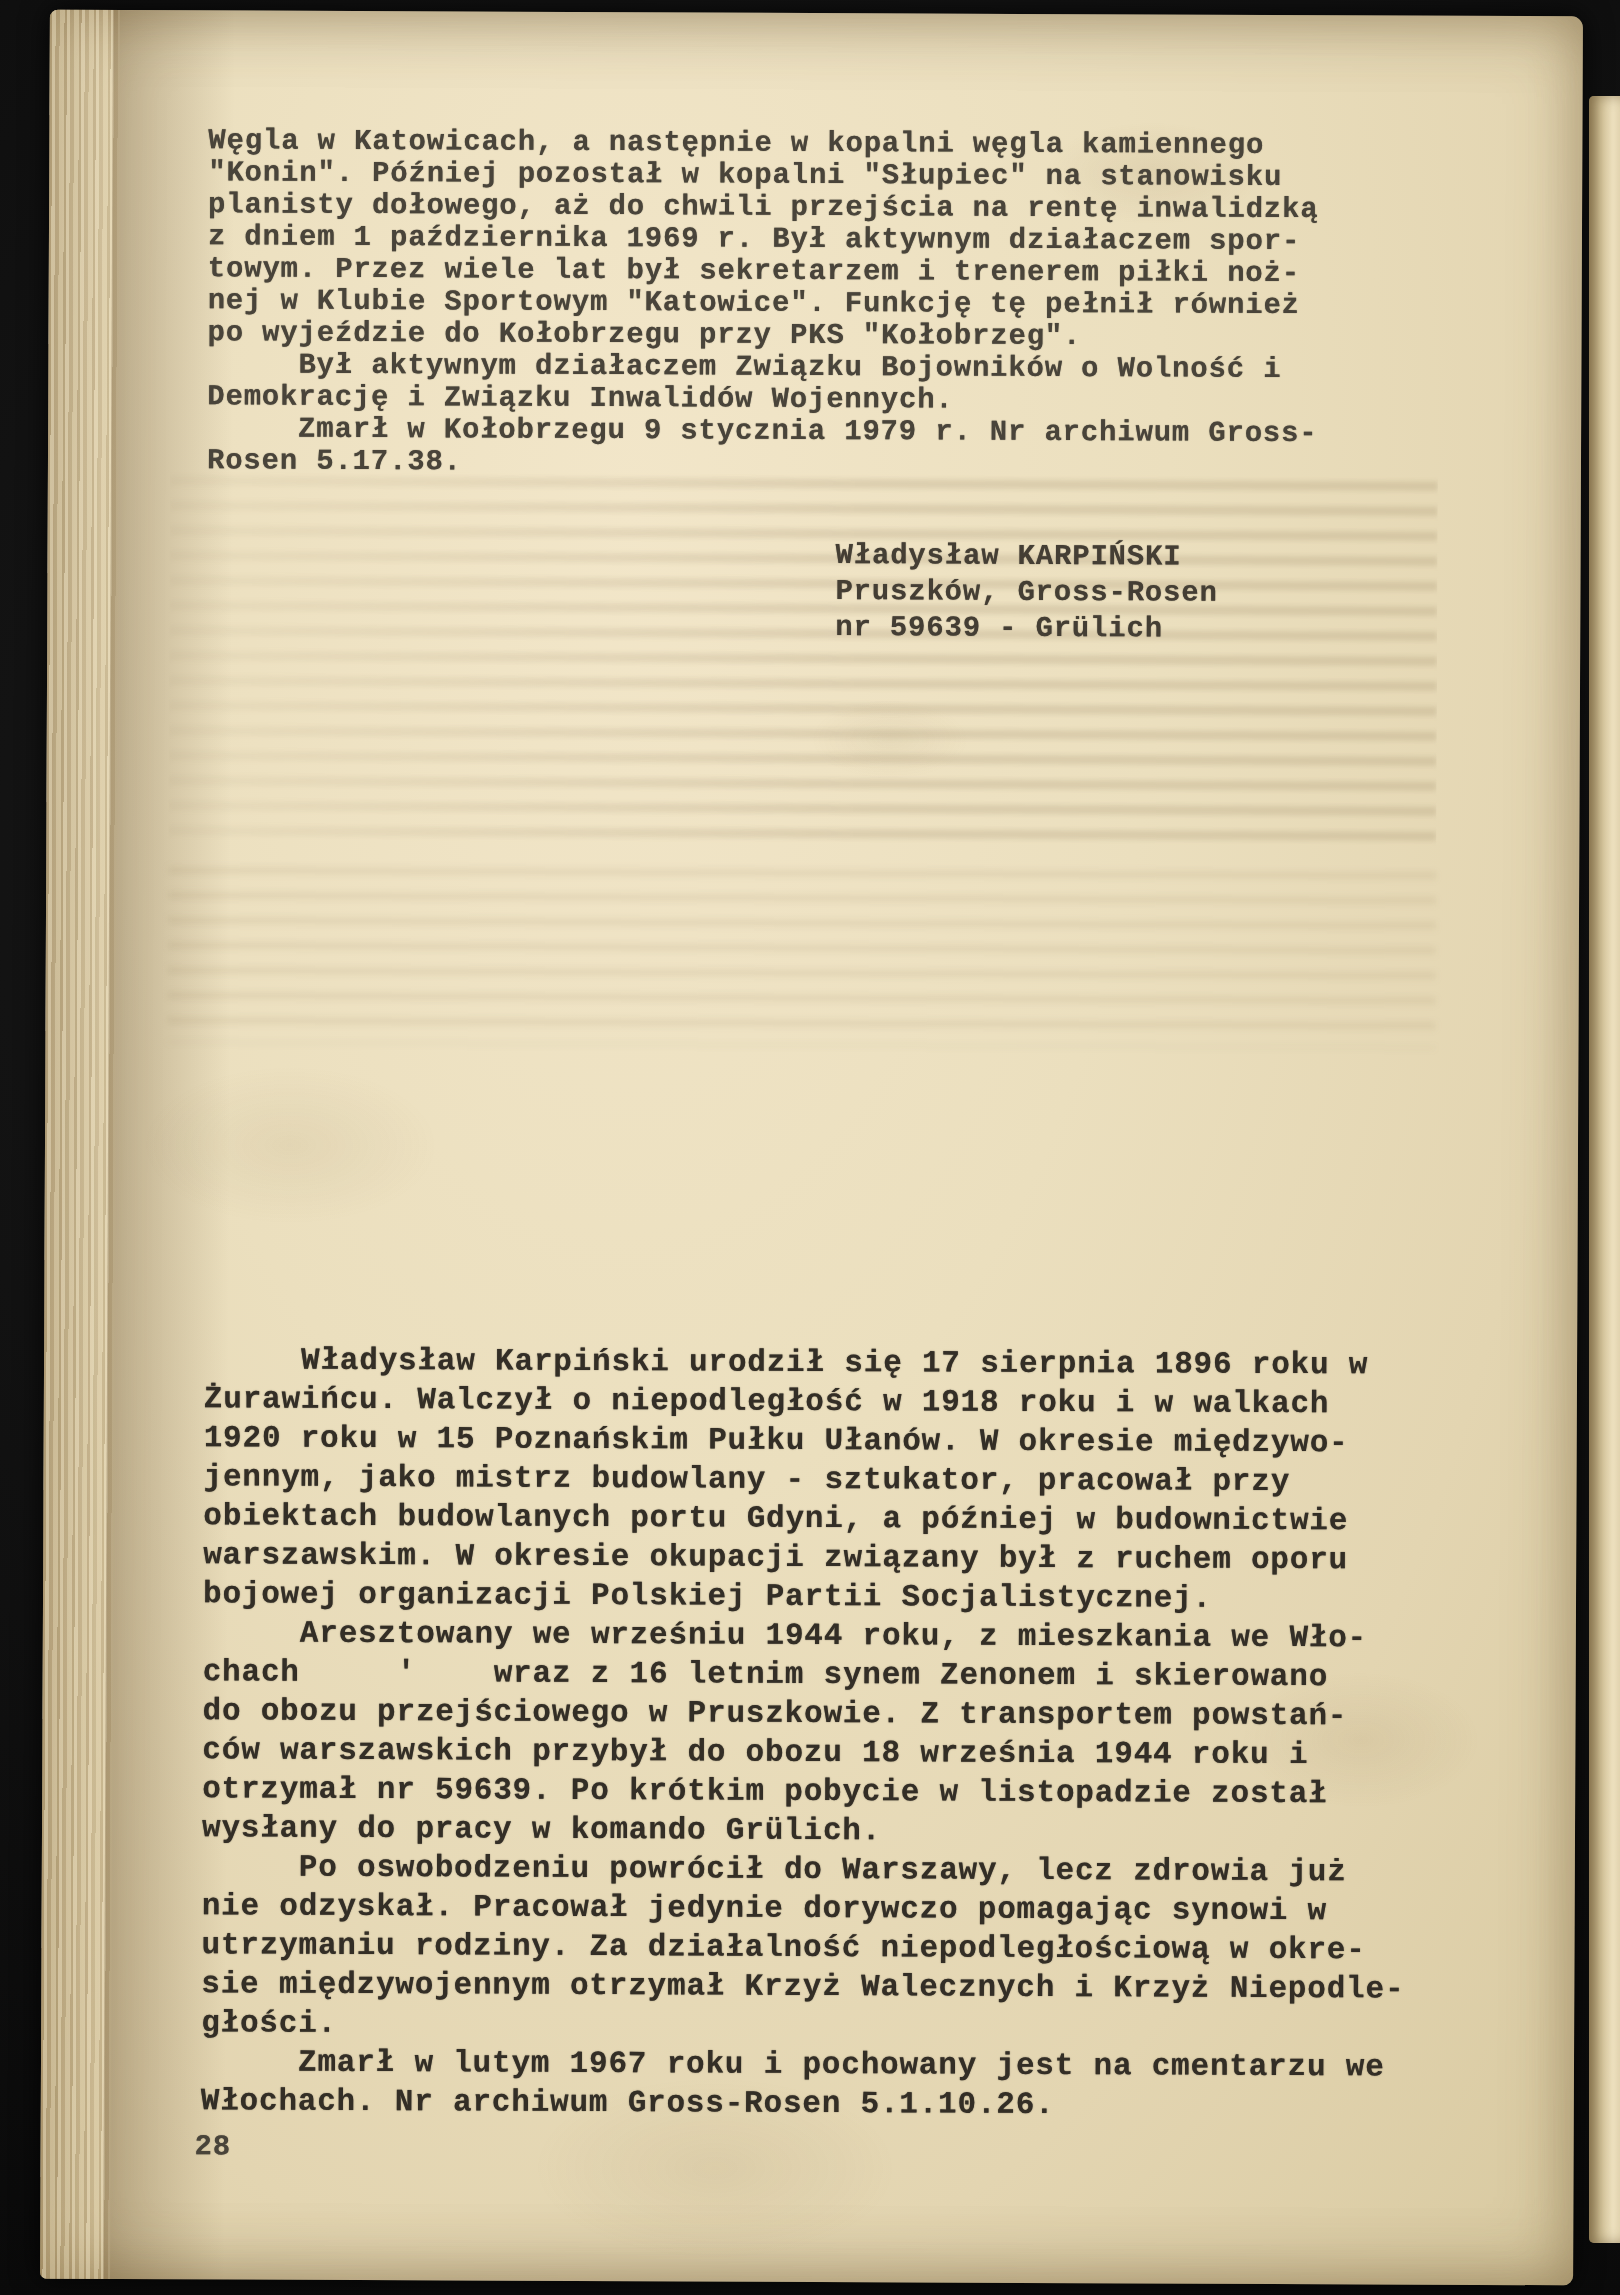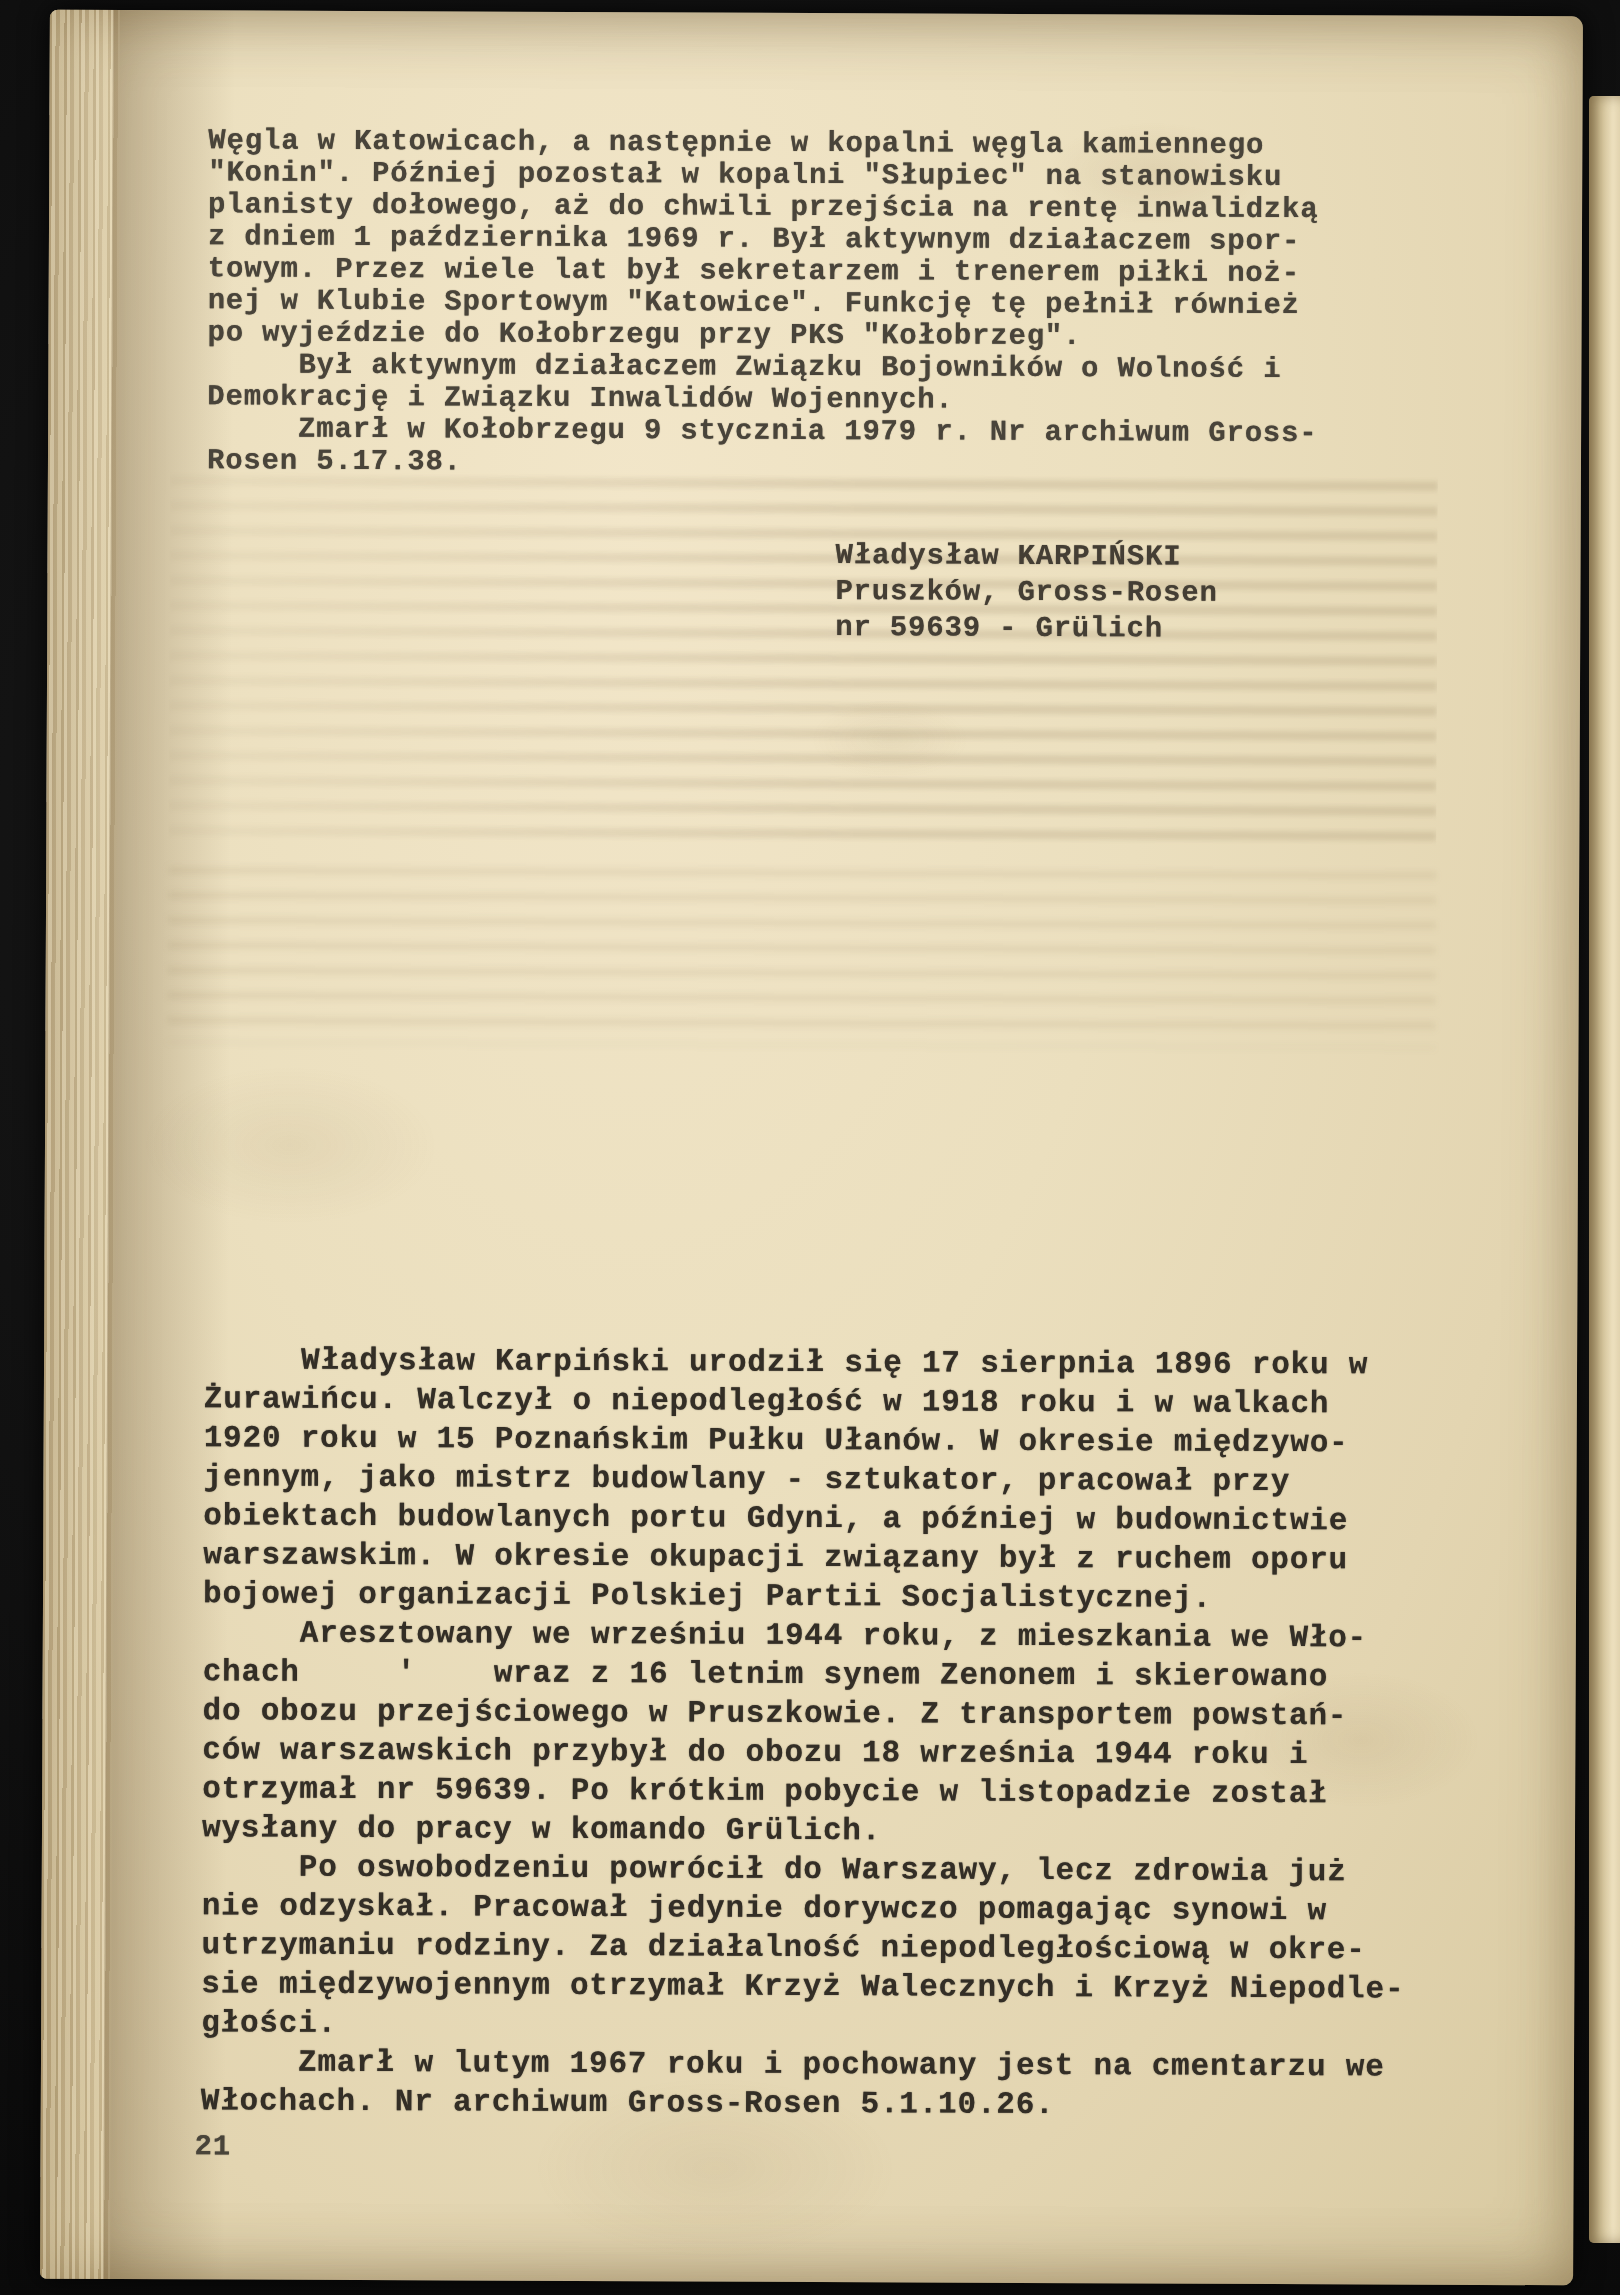--- a/index.html
+++ b/index.html
@@ -156,19 +156,19 @@
 wysłany do pracy w komando Grülich.</div>
       <div class="para">     Po oswobodzeniu powrócił do Warszawy, lecz zdrowia już
 nie odzyskał. Pracował jedynie dorywczo pomagając synowi w
 utrzymaniu rodziny. Za działalność niepodległościową w okre-
 sie międzywojennym otrzymał Krzyż Walecznych i Krzyż Niepodle-
 głości.</div>
       <div class="para">     Zmarł w lutym 1967 roku i pochowany jest na cmentarzu we
 Włochach. Nr archiwum Gross-Rosen 5.1.10.26.</div>
     </div>
 
-    <div class="page-number">21</div>
+    <div class="page-number">28</div>
 
   </div>
 </div>
 
 <div class="next-page-sliver"></div>
 
 
 </body></html>

